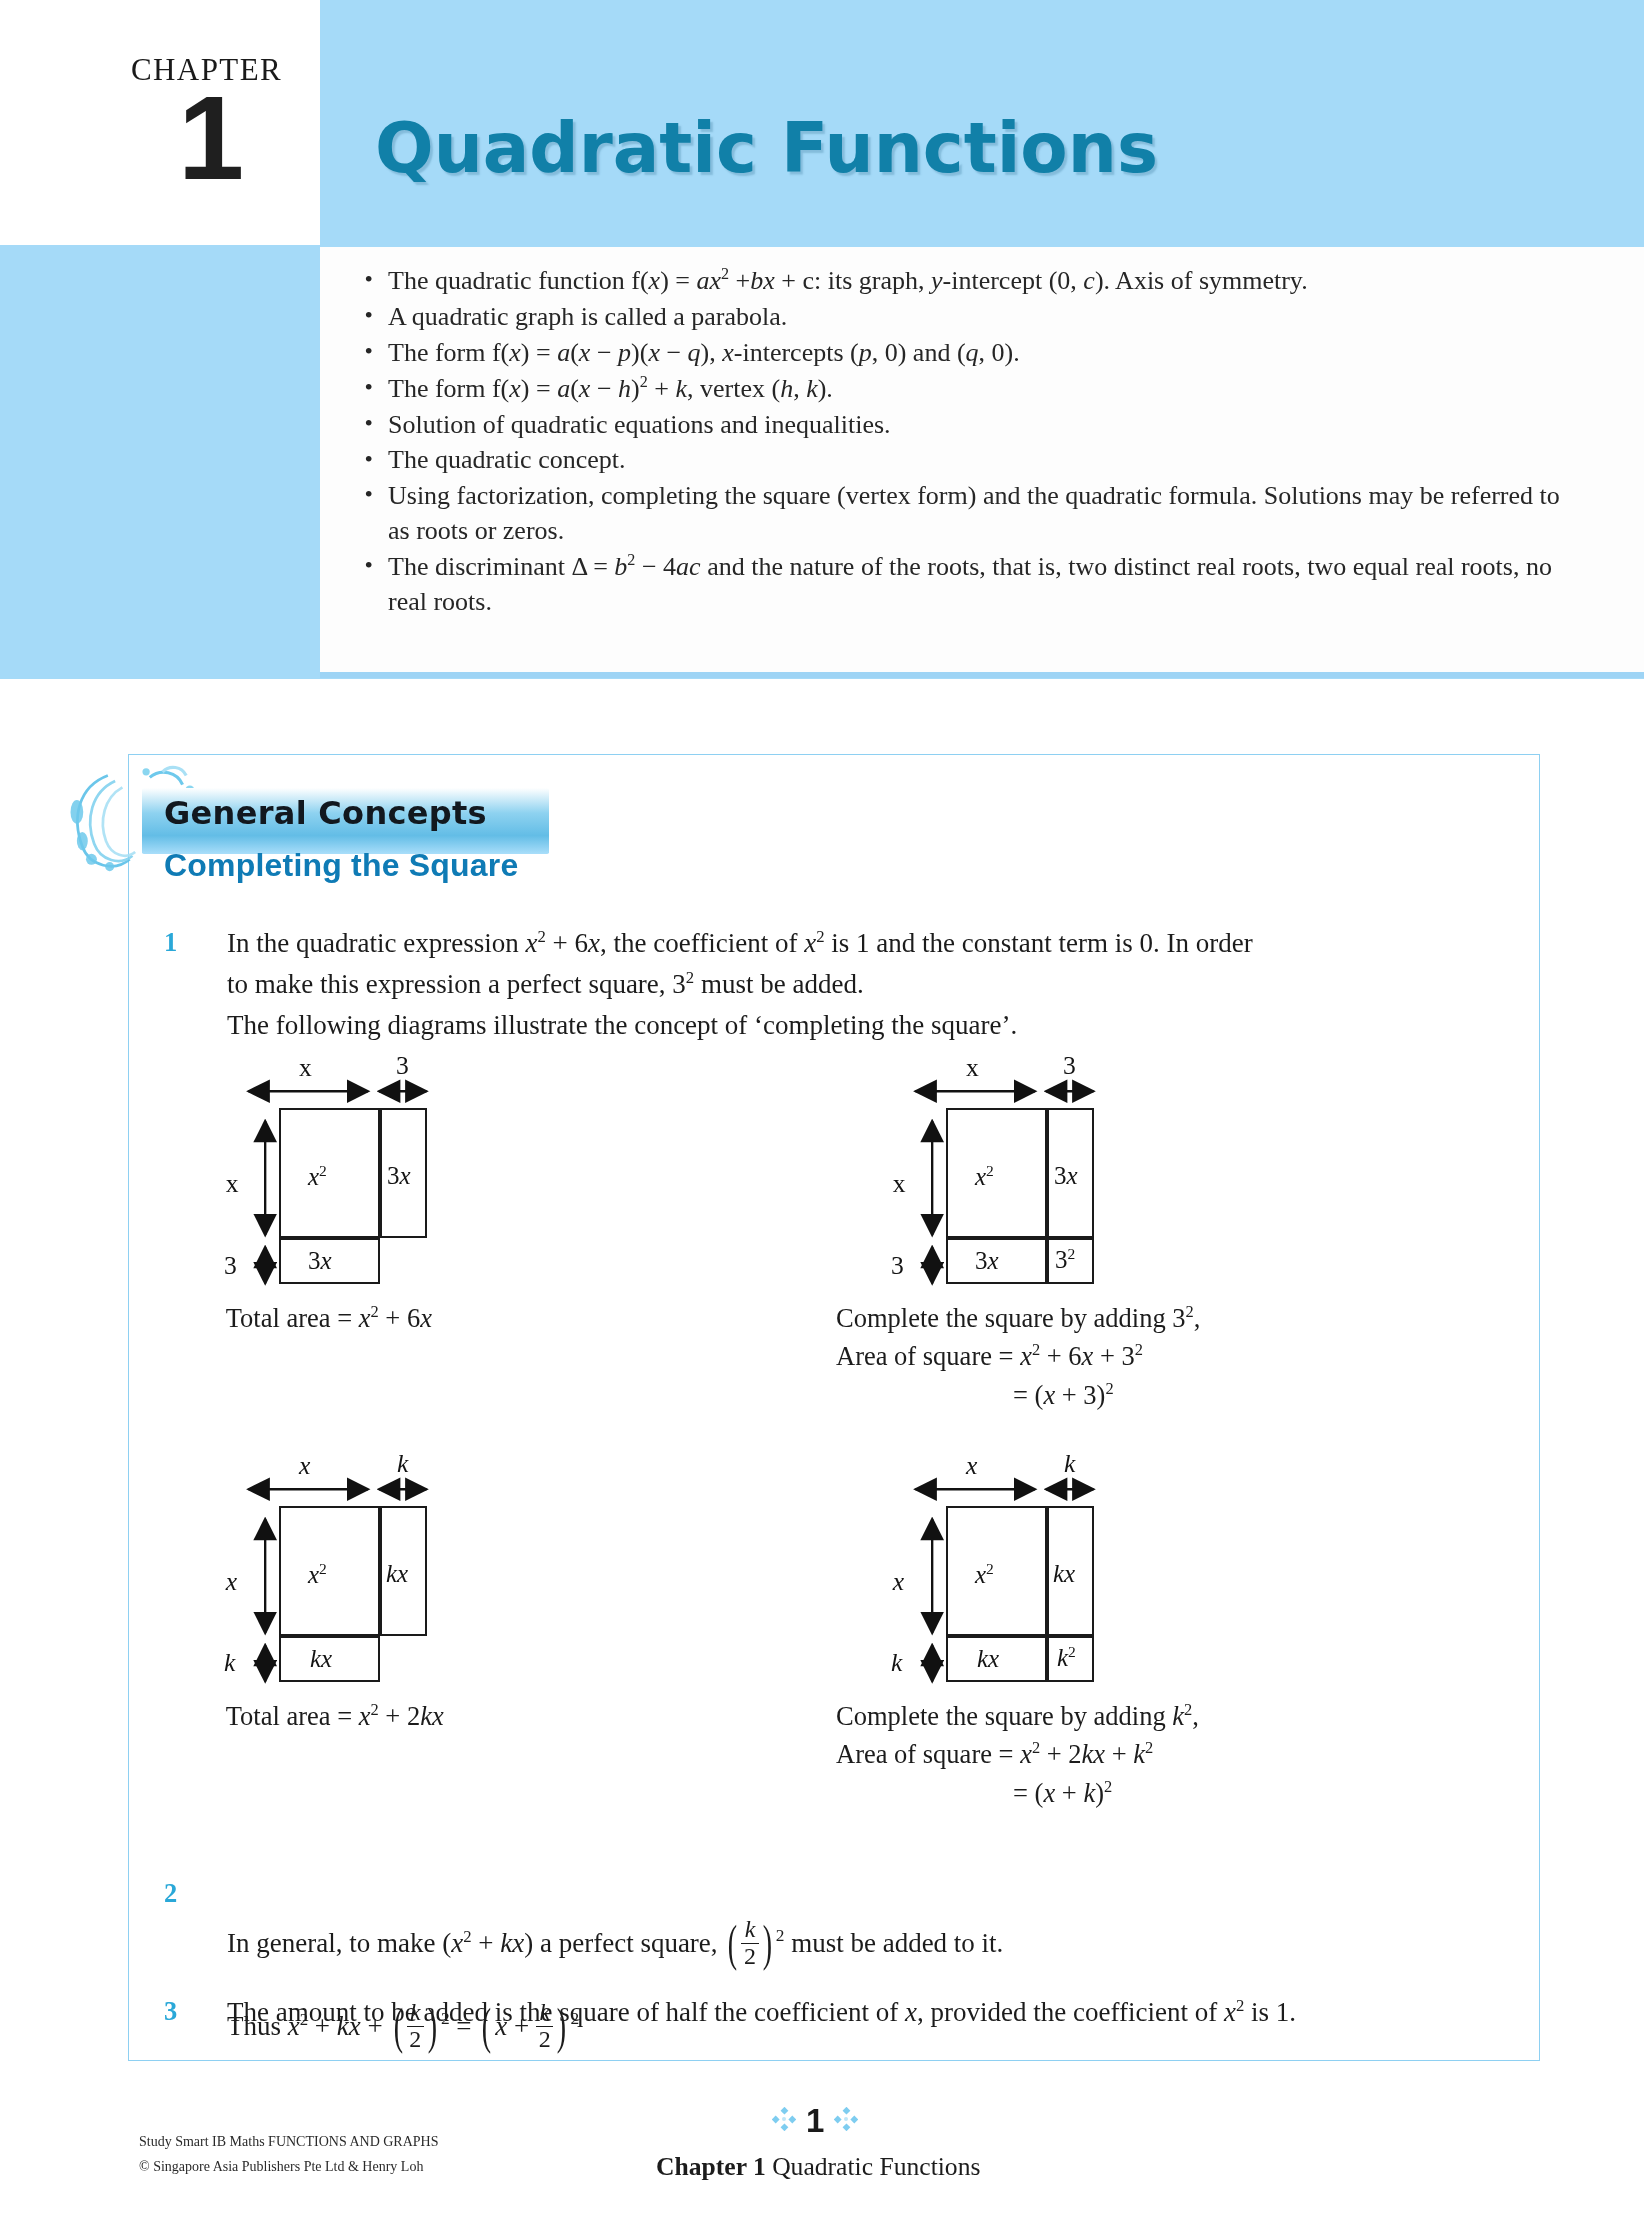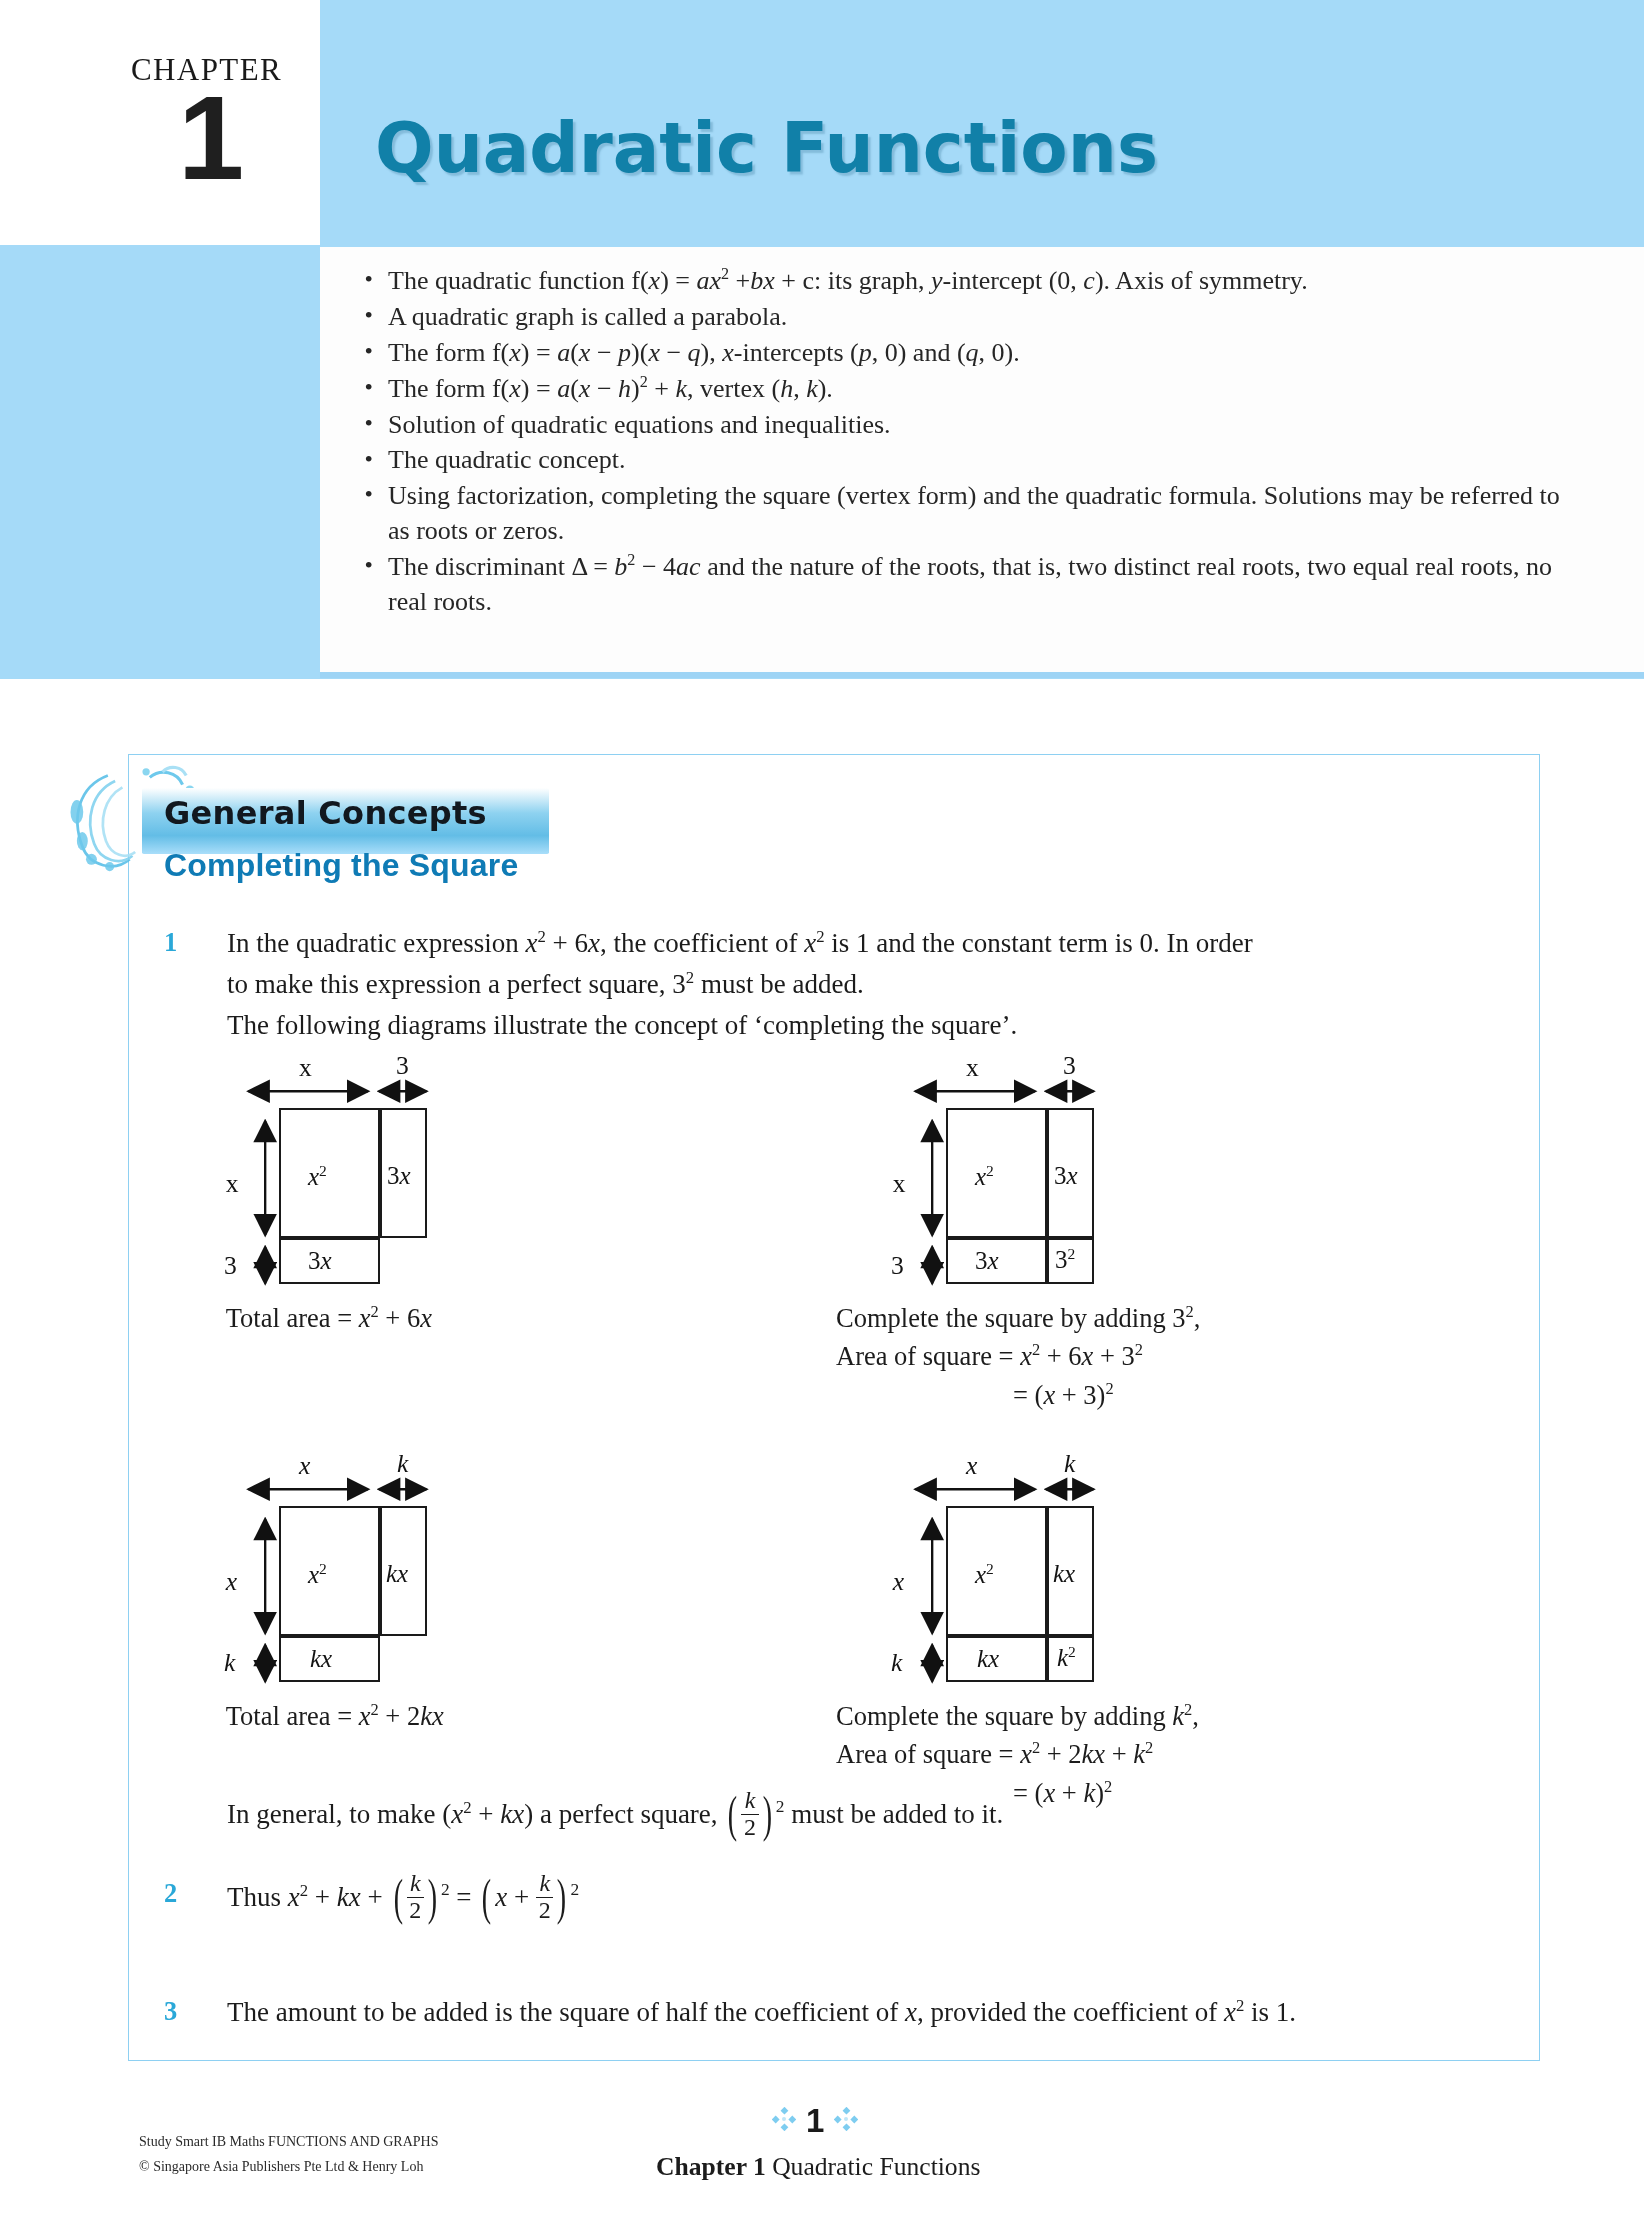--- a/index.html
+++ b/index.html
@@ -302,21 +302,21 @@
   <div class="dlabel" style="left:75px;top:108px;"><em>x</em><sup>2</sup></div>
   <div class="dlabel" style="left:153px;top:107px;"><em>kx</em></div>
   <div class="dlabel" style="left:77px;top:192px;"><em>kx</em></div>
   <div class="dlabel" style="left:157px;top:191px;"><em>k</em><sup>2</sup></div>
   <div class="caption" style="left:-64px;top:245px;">Complete the square by adding <em>k</em><sup>2</sup>,</div>
   <div class="caption" style="left:-64px;top:283px;">Area of square = <em>x</em><sup>2</sup> + 2<em>kx</em> + <em>k</em><sup>2</sup></div>
   <div class="caption" style="left:113px;top:322px;">= (<em>x</em> + <em>k</em>)<sup>2</sup></div>
 </div>
 
 <div class="inum" style="left:164px;top:1878px;">2</div>
-<div class="ibody" style="left:227px;top:1788px;width:1297px;">
+<div class="ibody" style="left:227px;top:1917px;width:1297px;">
   <div style="display:flex;align-items:center;">
     <span>In general, to make (<em>x</em><sup>2</sup> + <em>kx</em>) a perfect square,&nbsp;</span>
     <span style="display:inline-flex;align-items:center;">
       <span style="font-size:51px;font-weight:300;line-height:1;transform:scaleX(0.55);display:inline-block;">(</span>
       <span style="display:inline-flex;flex-direction:column;align-items:center;font-size:24px;line-height:1.08;">
         <span style="padding:0 2.7px;"><em>k</em></span>
         <span style="border-top:1.5px solid #1c1c1c;padding:0 2.7px;">2</span>
       </span>
       <span style="font-size:51px;font-weight:300;line-height:1;transform:scaleX(0.55);display:inline-block;">)</span>
       <span style="font-size:17.4px;vertical-align:top;align-self:flex-start;margin-top:-1.8px;">2</span>

